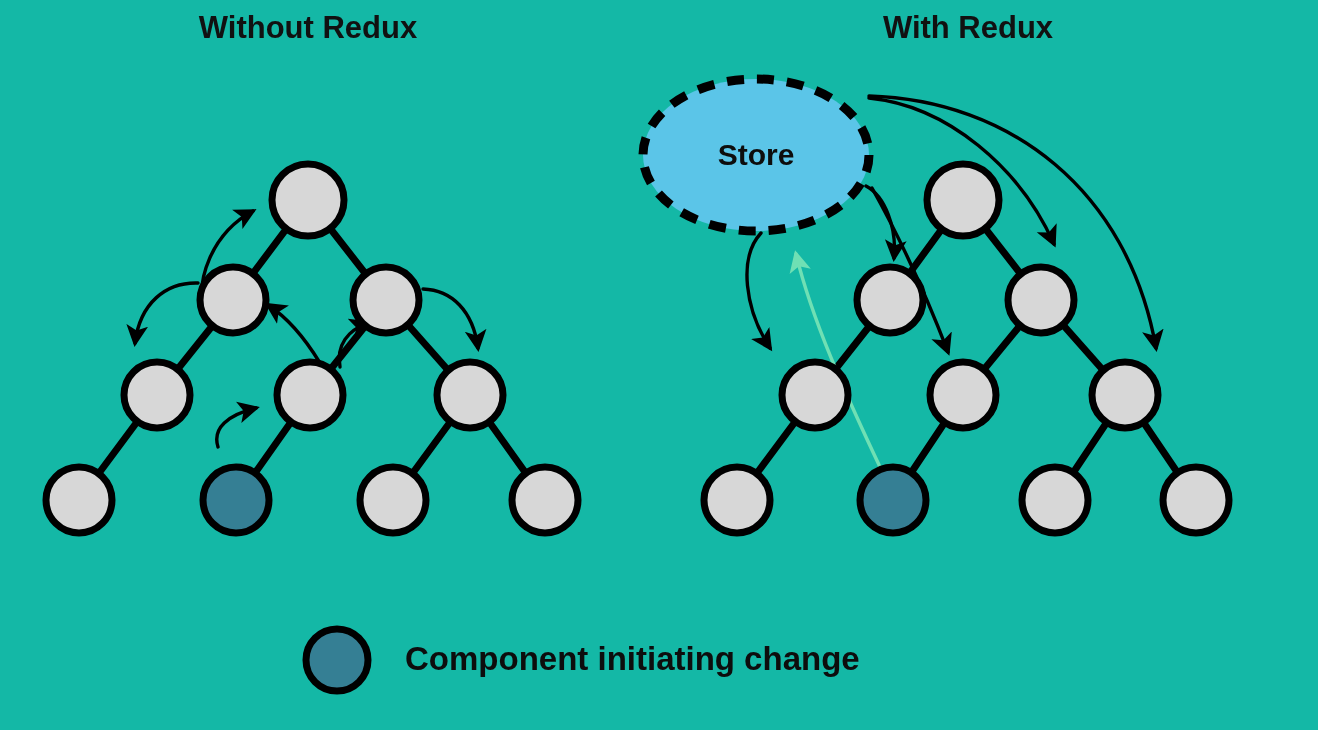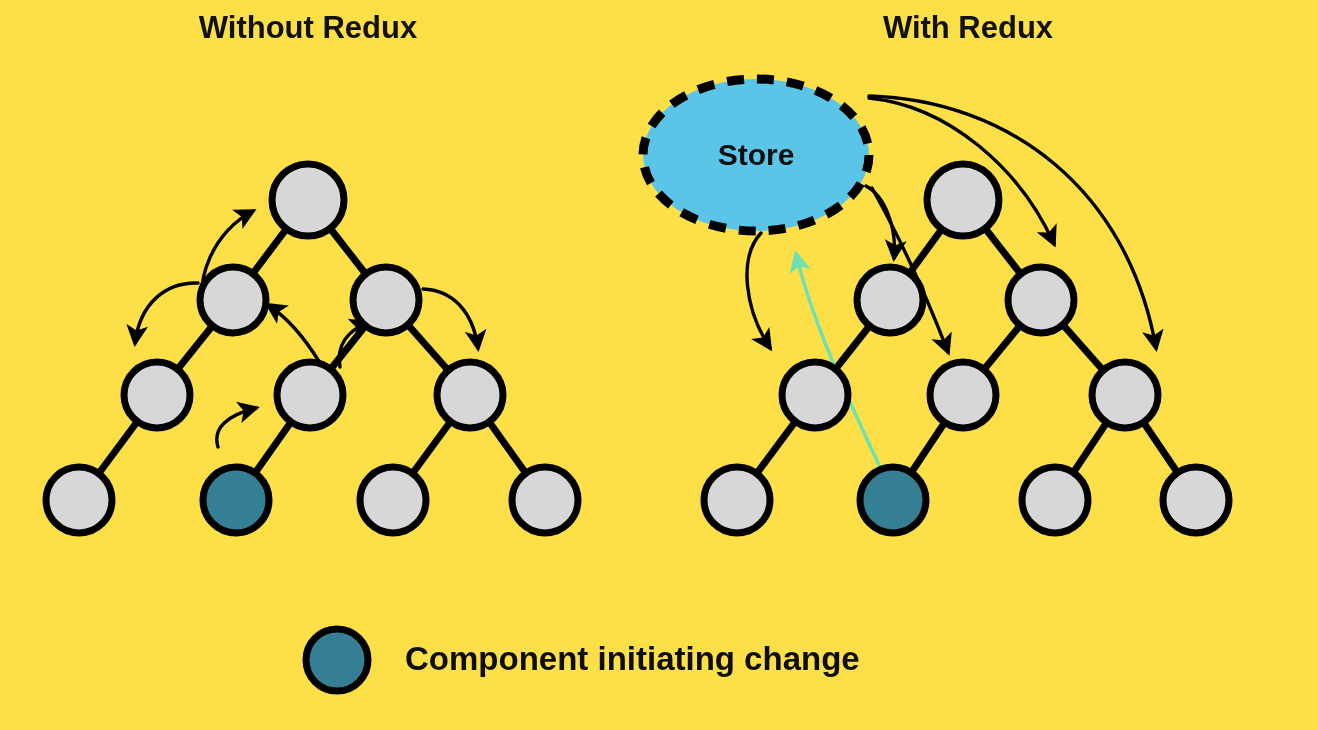--- a/index.html
+++ b/index.html
@@ -11,21 +11,21 @@
     width: 1318px;
     height: 730px;
     font-family: "Liberation Sans", sans-serif;
     overflow: hidden;
     position: relative;
   }
   #stage {
     position: relative;
     width: 1318px;
     height: 730px;
-    background: #fde047;
+    background: #14b8a6;
   }
   svg.diagram {
     position: absolute;
     left: 0;
     top: 0;
     width: 1318px;
     height: 730px;
   }
   .panel-title {
     font-family: "Liberation Sans", sans-serif;

